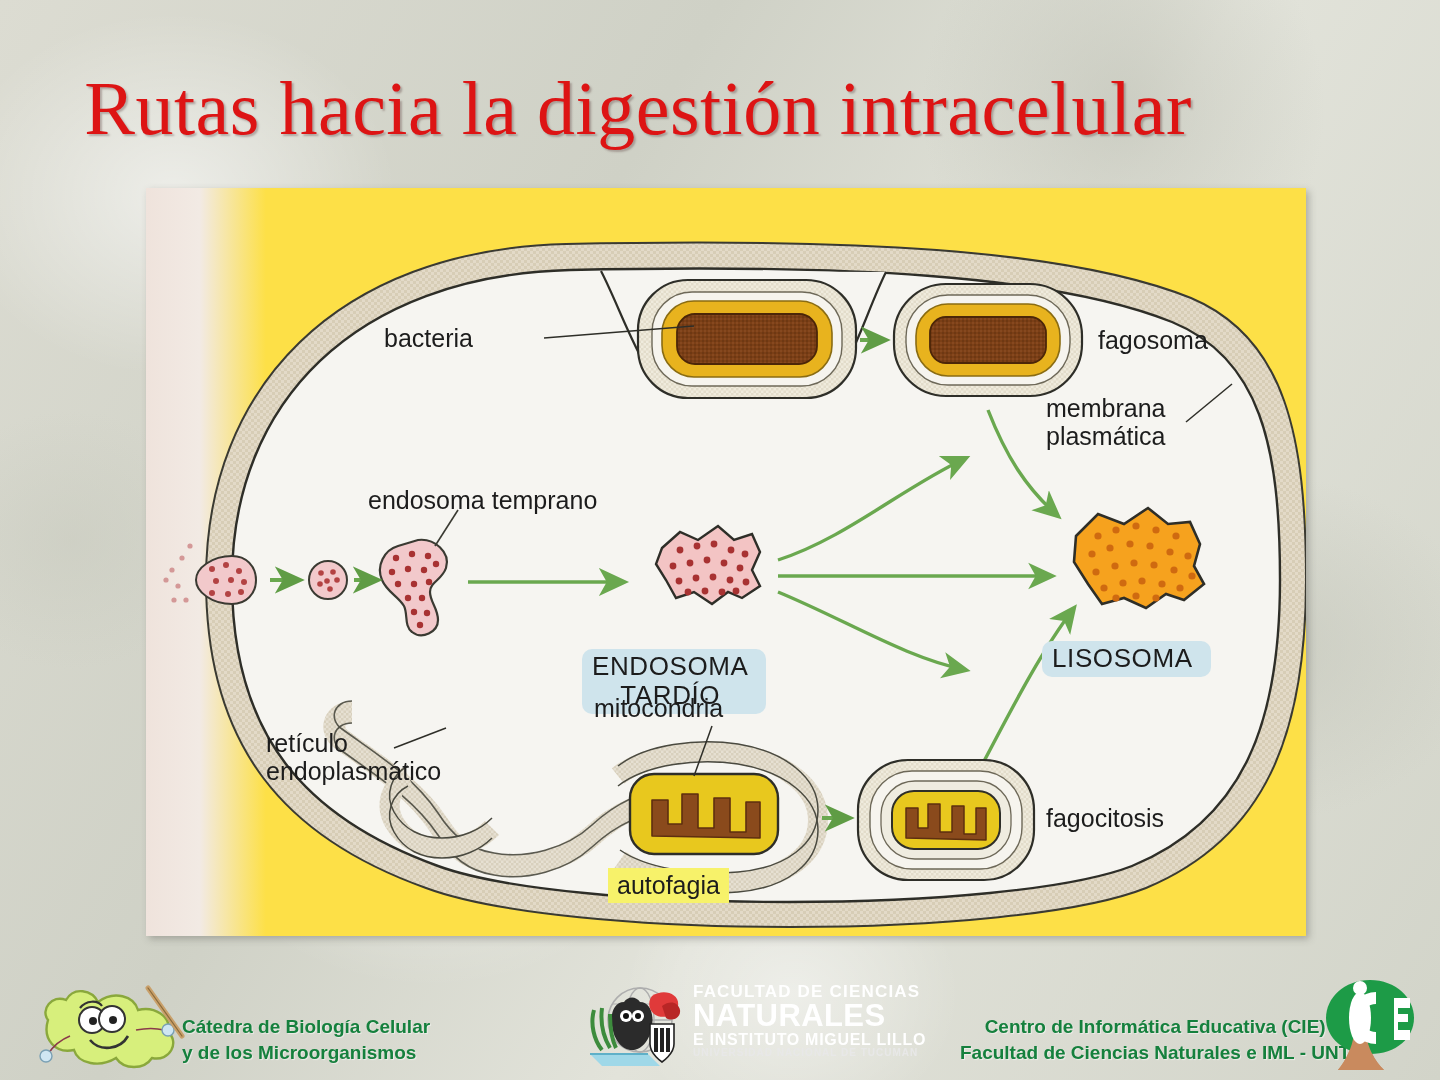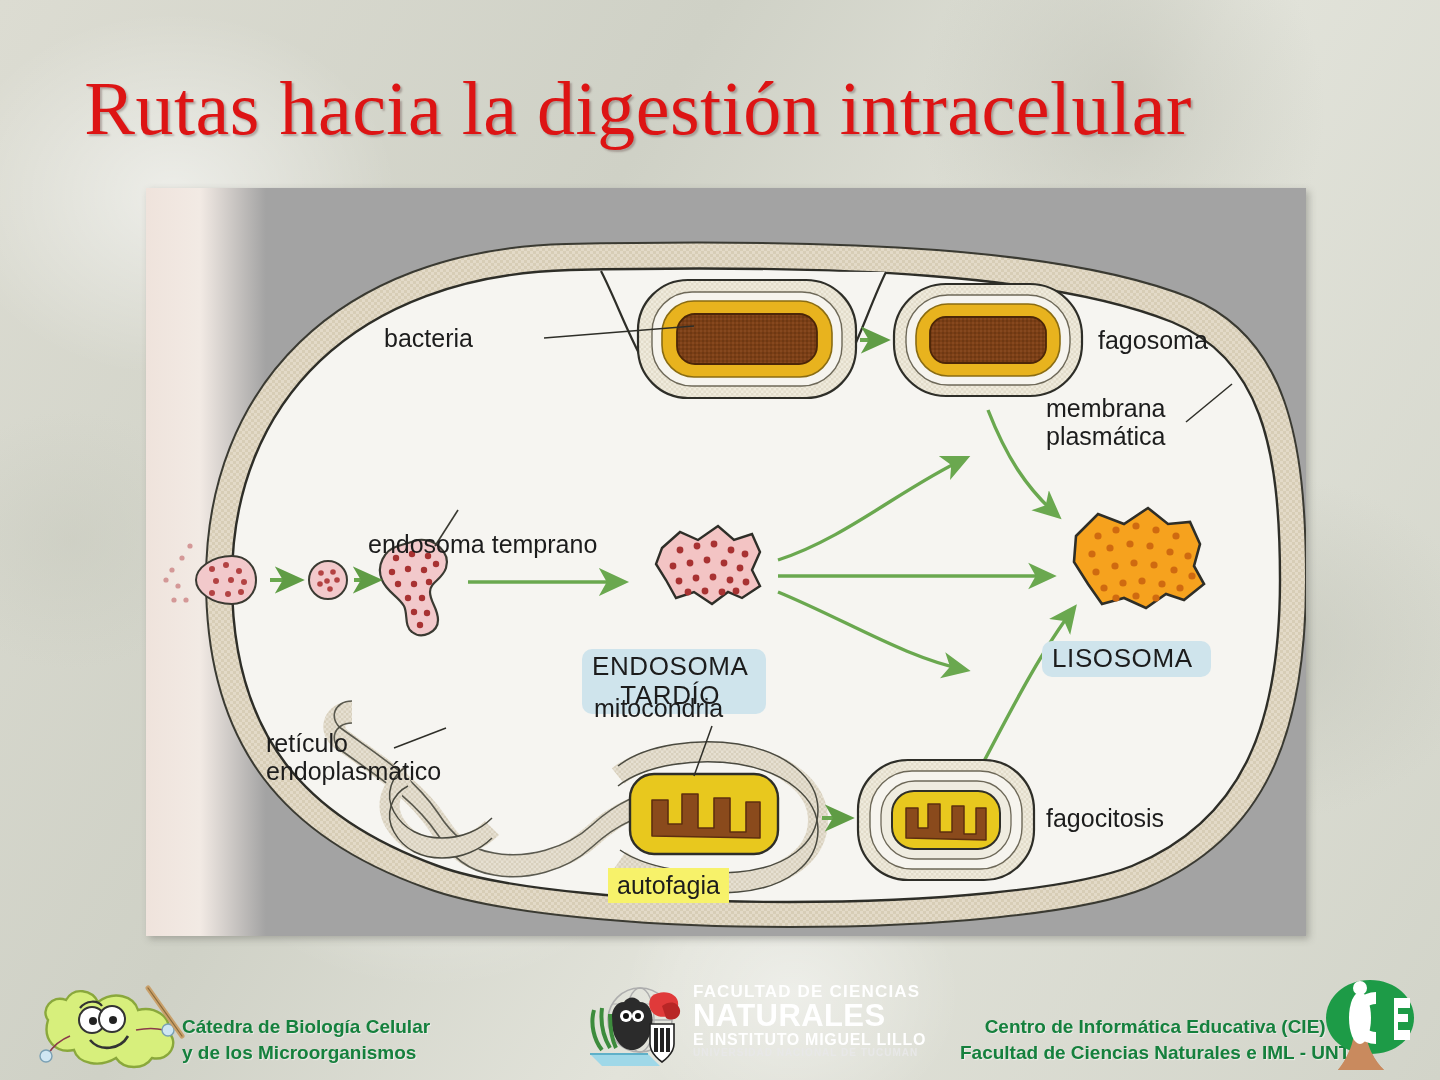--- a/index.html
+++ b/index.html
@@ -40,21 +40,21 @@
     white-space: nowrap;
   }
 
   
   .panel {
     position: absolute;
     left: 146px;
     top: 188px;
     width: 1160px;
     height: 748px;
-    background: #a3a3a3;
+    background: #fde047;
     box-shadow: 3px 3px 7px rgba(80,80,75,0.35);
     overflow: hidden;
   }
   .panel-left-wash {
     position: absolute;
     left: 0; top: 0;
     width: 120px; height: 100%;
     background: linear-gradient(90deg, #efe3dc 0%, #f2eae4 45%, rgba(243,242,238,0) 100%);
   }
   .svgwrap { position:absolute; left:0; top:0; width:100%; height:100%; }
@@ -381,21 +381,21 @@
   </svg>
 
   <div class="dlabel plain" style="left:238px; top:136px;">bacteria</div>
 
 
   <div class="dlabel plain" style="left:952px; top:138px;">fagosoma</div>
 
   <div class="dlabel plain" style="left:900px; top:206px;">membrana
 plasmática</div>
 
-  <div class="dlabel plain" style="left:222px; top:298px;margin-top:44px;">endosoma temprano</div>
+  <div class="dlabel plain" style="left:222px; top:298px;">endosoma temprano</div>
 
 
   <div class="dlabel caps" style="left:436px; top:432px;">
     <span class="hl-blue">ENDOSOMA
 TARDÍO</span>
   </div>
 
   <div class="dlabel caps" style="left:896px; top:424px;">
     <span class="hl-blue">LISOSOMA</span>
   </div>

